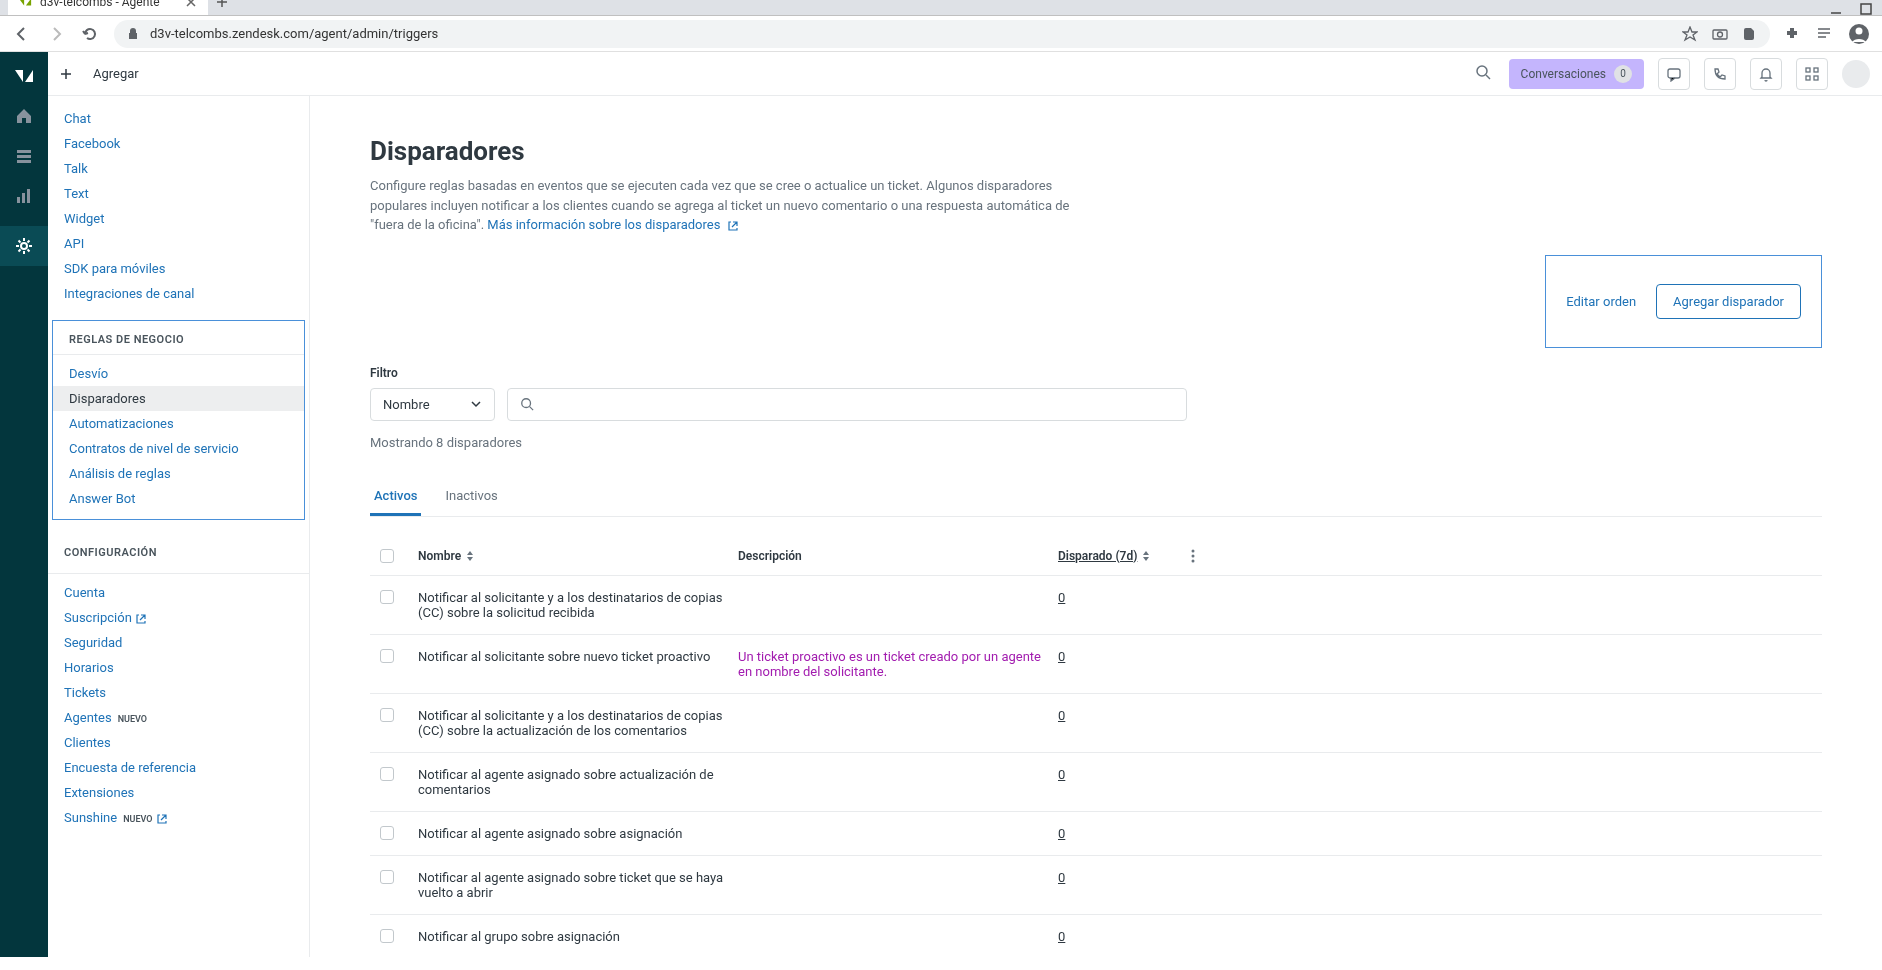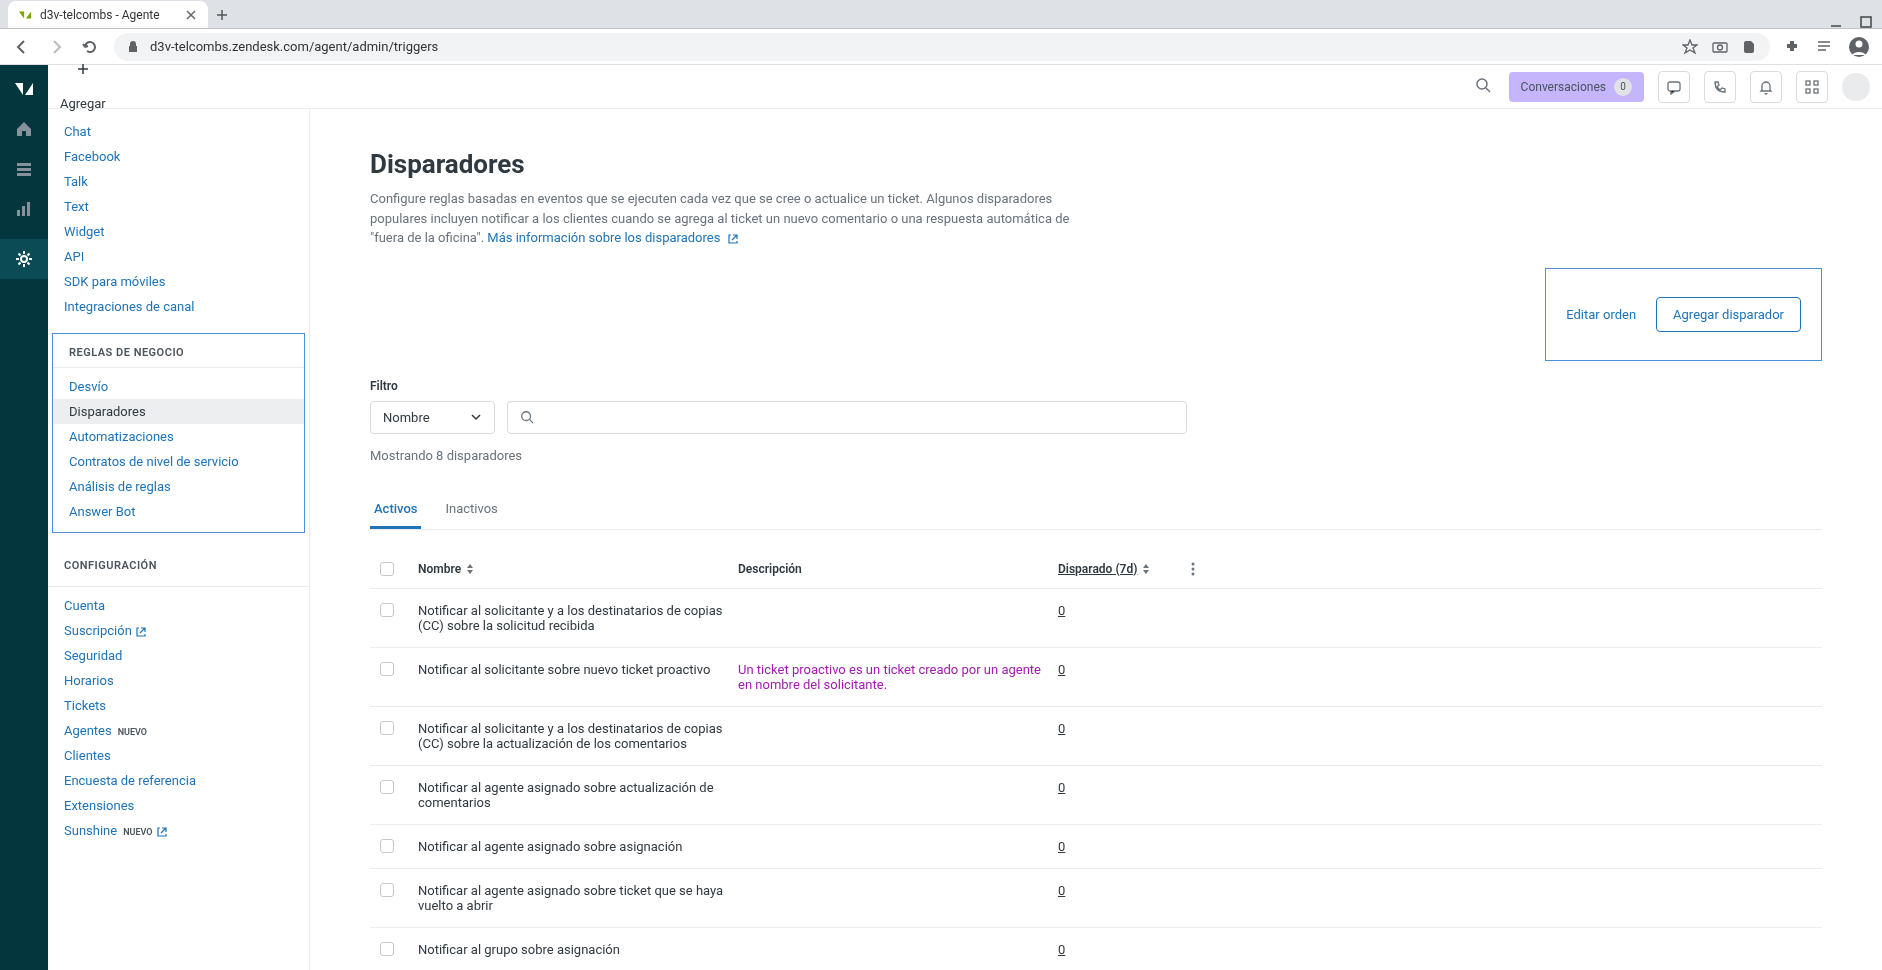--- a/index.html
+++ b/index.html
@@ -1,19 +1,19 @@
 <!DOCTYPE html>
 <html><head>
 <meta charset="utf-8">
 <style>
 * { margin: 0; padding: 0; box-sizing: border-box; font-family: -apple-system, BlinkMacSystemFont, "Segoe UI", Roboto, Helvetica, Arial, sans-serif; }
 body { background: #fff; overflow: hidden; }
 
 
-.browser-chrome { height: 29px; background: #dee1e6; display: flex; align-items: flex-end; border-bottom: 1px solid #c0c0c0; }
+.browser-chrome { height: 16px; background: #dee1e6; display: flex; align-items: flex-end; border-bottom: 1px solid #c0c0c0; }
 .tab { background: #fff; height: 27px; margin-left: 8px; border-radius: 8px 8px 0 0; display: flex; align-items: center; padding: 0 10px; gap: 8px; min-width: 200px; }
 .tab-favicon { width: 14px; height: 14px; display: inline-flex; color: #78a300; }
 .tab-title { font-size: 12px; color: #333; flex: 1; }
 .tab-close { width: 14px; height: 14px; color: #666; cursor: pointer; display: inline-flex; align-items: center; justify-content: center; }
 .new-tab { width: 28px; height: 27px; display: flex; align-items: center; justify-content: center; color: #555; cursor: pointer; }
 .window-controls { margin-left: auto; display: flex; align-items: center; padding: 0 10px; gap: 18px; color: #444; }
 .window-controls span { cursor: pointer; }
 
 .browser-toolbar { height: 36px; background: #fff; border-bottom: 1px solid #e0e0e0; display: flex; align-items: center; padding: 0 12px; gap: 14px; }
 .nav-btn { width: 20px; height: 20px; display: flex; align-items: center; justify-content: center; color: #5f6368; cursor: pointer; }
@@ -26,21 +26,21 @@
 
 
 .app { display: flex; height: calc(100vh - 65px); }
 .app-rail { width: 48px; background: #03363d; display: flex; flex-direction: column; align-items: center; padding-top: 12px; gap: 20px; }
 .rail-logo { width: 22px; height: 22px; color: #fff; }
 .rail-icon { width: 20px; height: 20px; color: #87929d; cursor: pointer; display: flex; align-items: center; justify-content: center; }
 .rail-icon.active { color: #fff; background: #0a4b55; width: 48px; height: 40px; }
 
 .app-main { flex: 1; display: flex; flex-direction: column; }
 .app-topbar { height: 44px; border-bottom: 1px solid #e9ebed; display: flex; align-items: center; padding: 0 12px; }
-.add-btn { display: flex; align-items: center; gap: 21px; font-size: 13px; color: #2f3941; cursor: pointer; flex-direction: column; }
+.add-btn { display: flex; align-items: center; gap: 21px; font-size: 13px; color: #2f3941; cursor: pointer; }
 .topbar-right { margin-left: auto; display: flex; align-items: center; gap: 14px; }
 .search-btn { width: 20px; height: 20px; color: #68737d; cursor: pointer; }
 .conv-btn { background: #c4b5fd; border-radius: 4px; padding: 6px 12px; font-size: 12px; color: #49545c; display: flex; align-items: center; gap: 8px; cursor: pointer; }
 .conv-badge { background: #e0e2e5; border-radius: 50%; width: 18px; height: 18px; display: flex; align-items: center; justify-content: center; font-size: 10px; }
 .topbar-icon { width: 32px; height: 32px; border: 1px solid #d8dcde; border-radius: 4px; display: flex; align-items: center; justify-content: center; color: #68737d; cursor: pointer; }
 .avatar { width: 28px; height: 28px; border-radius: 50%; background: #e9ebed; cursor: pointer; }
 
 .app-body { flex: 1; display: flex; overflow: hidden; }
 .sidebar { width: 262px; border-right: 1px solid #e9ebed; overflow-y: auto; padding: 10px 0 20px 0; position: relative; }
 .sidebar::-webkit-scrollbar { width: 10px; }

